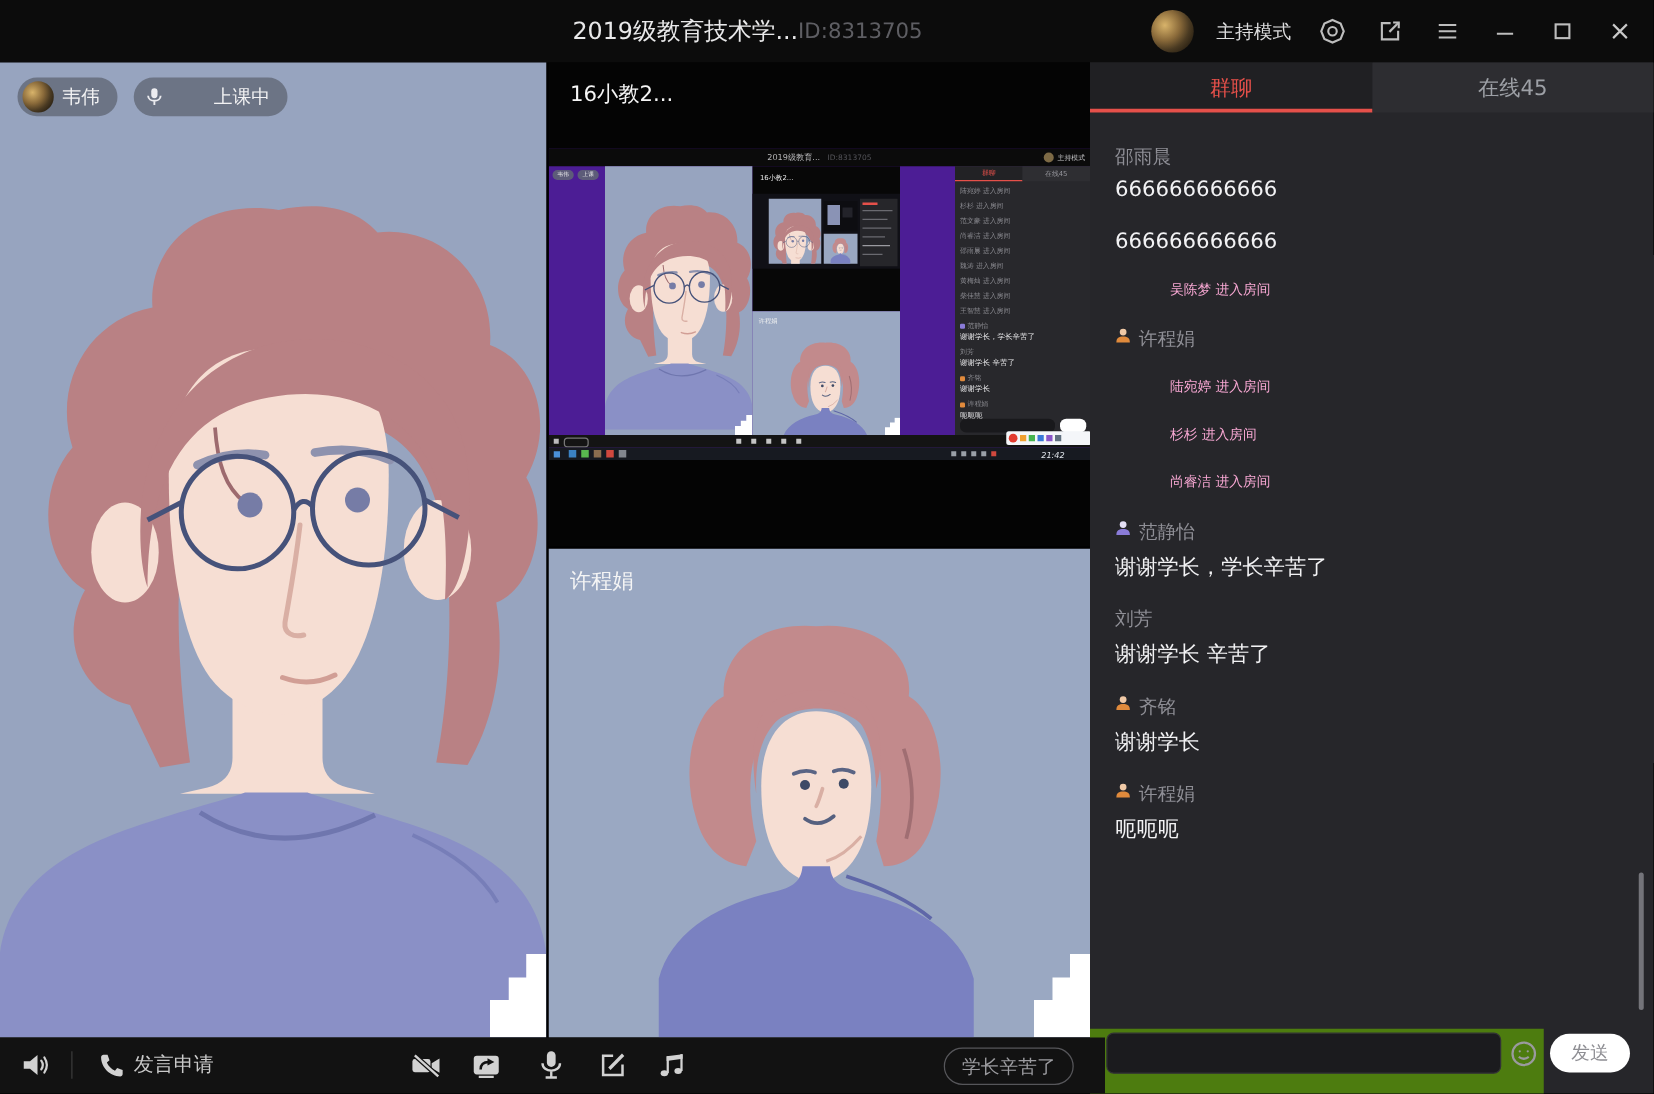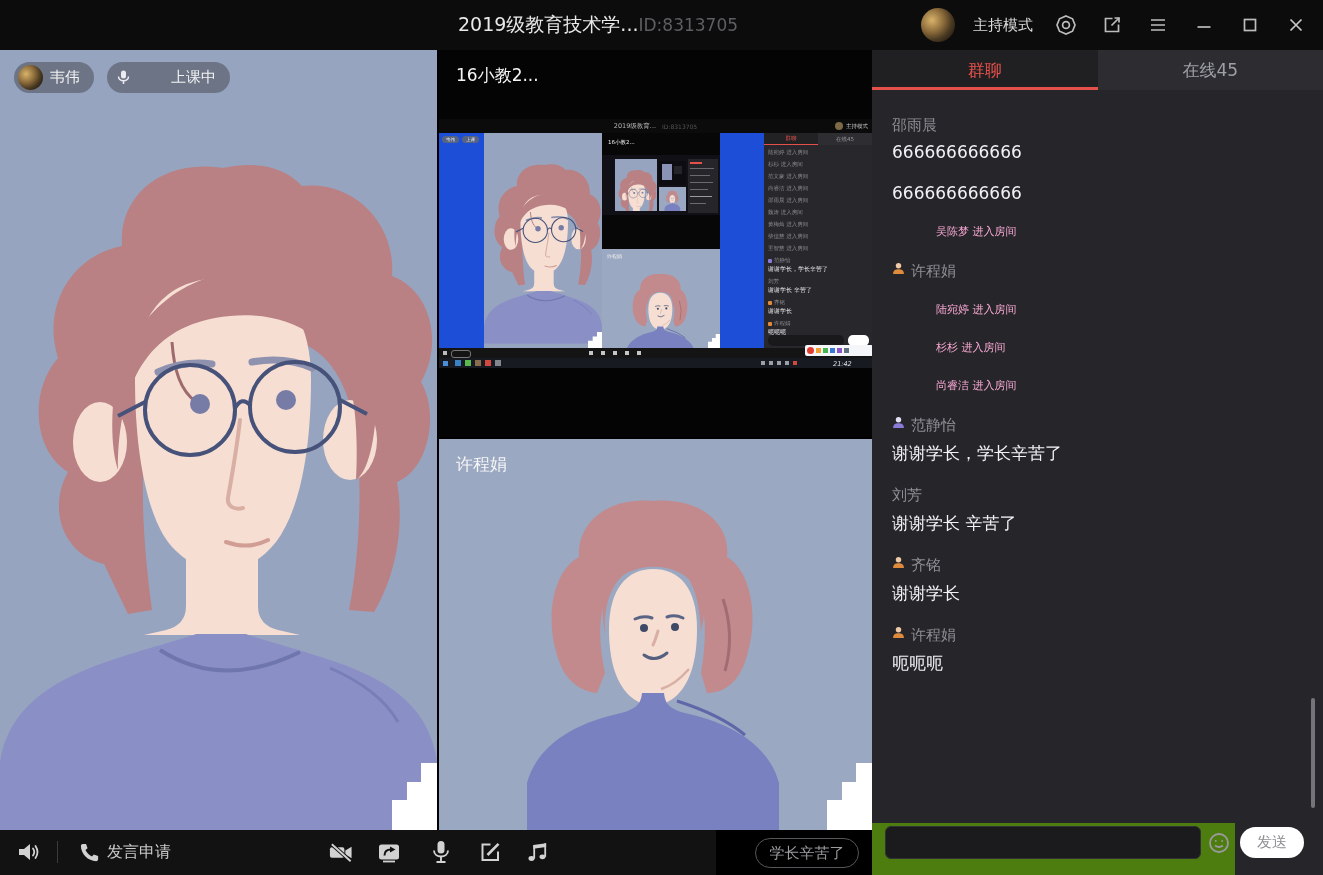--- a/index.html
+++ b/index.html
@@ -25,21 +25,21 @@
   .tile-label{color:#f5f5f5;font-size:17px;}
   .stair{background:#fff;clip-path:polygon(100% 0,100% 100%,0 100%,0 55.2%,33.3% 55.2%,33.3% 28.4%,64.4% 28.4%,64.4% 0);}
 
   .pill{display:flex;align-items:center;gap:7px;height:31px;padding:0 14px 0 4px;border-radius:17px;
         background:rgba(96,103,116,0.78);color:#f2f2f3;font-size:15px;}
   .pill.no-av{padding-left:10px;gap:41px;}
   .pill-avatar{width:25px;height:25px;border-radius:50%;
      background:radial-gradient(circle at 32% 36%,#d8b36a,#8a6a3a 38%,#4a3a22 62%,#1f180e 88%);}
 
   
-  .mini-shot{left:0;top:69px;width:433px;height:249px;background:#1d4ed8;font-family:inherit;}
+  .mini-shot{left:0;top:69px;width:433px;height:249px;background:#4c1d95;font-family:inherit;}
   .mini-titlebar{left:0;top:0;width:433px;height:14px;background:#0b0b0b;display:flex;align-items:center;justify-content:center;gap:6px;}
   .mini-title{color:#b6b6b8;font-size:6.5px;}
   .mini-id{color:#55555a;font-size:6px;}
   .mini-mode{position:absolute;right:4px;top:0;height:14px;display:flex;align-items:center;gap:3px;}
   .mini-mode .dot{width:8px;height:8px;border-radius:50%;background:#7d6a45;}
   .mini-mode span{color:#c2c2c4;font-size:5.5px;}
   .mini-badges{left:3px;top:17px;display:flex;gap:3px;}
   .mini-pill{background:rgba(96,103,116,0.85);color:#eee;font-size:4.5px;border-radius:4px;padding:1px 4px;}
   .mini-video-man{left:45px;top:14px;width:118px;height:215px;background:#97A4BF;overflow:hidden;}
   .mini-mid-share{left:163px;top:14px;width:118px;height:116px;background:#070707;}
@@ -75,21 +75,21 @@
   .msg-name{color:#8E8E95;font-size:15px;display:flex;align-items:flex-start;gap:6px;}
   .msg-text{color:#F2F2F4;font-size:17px;margin-top:7px;display:flex;align-items:center;gap:4px;}
   .sys-line{color:#f9a8d4;font-size:11px;margin-bottom:23px;margin-left:44px;}
   .scrollbar{left:439px;top:648px;width:4px;height:110px;background:#74747a;border-radius:2px;}
   .inputbar{left:0;top:773px;width:363px;height:52px;background:#4d7c0f;}
   .chat-field{left:13px;top:3px;width:316px;height:33px;background:#1B1B1E;border:1px solid #323236;border-radius:6px;color:#ddd;font-size:14px;padding:0 8px;box-sizing:border-box;outline:none;}
   .emoji-btn{left:334px;top:7px;width:26px;height:26px;display:flex;align-items:center;justify-content:center;cursor:default;}
   .send-btn{left:368px;top:4px;width:64px;height:31px;background:#ffffff;border:none;border-radius:16px;color:#8f8f94;font-size:15px;cursor:default;}
 
   
-  .toolbar{left:0;top:830px;width:716px;height:45px;background:#121212;}
+  .toolbar{left:0;top:830px;width:884px;height:45px;background:#121212;}
   .tool-ic{position:absolute;top:9px;width:26px;height:26px;display:flex;align-items:center;justify-content:center;cursor:default;}
   .tool-divider{position:absolute;left:57px;top:11px;width:1px;height:22px;background:#3a3a3a;}
   .speech-label{position:absolute;left:107px;top:12px;color:#c9c9c9;font-size:16px;cursor:default;}
   .end-btn{position:absolute;left:755px;top:8px;width:104px;height:30px;background:transparent;border:1px solid #56565a;border-radius:16px;color:#9c9ca0;font-size:15px;cursor:default;}
 </style>
 </head>
 <body>
 
 <svg width="0" height="0" style="position:absolute">
   <defs>

